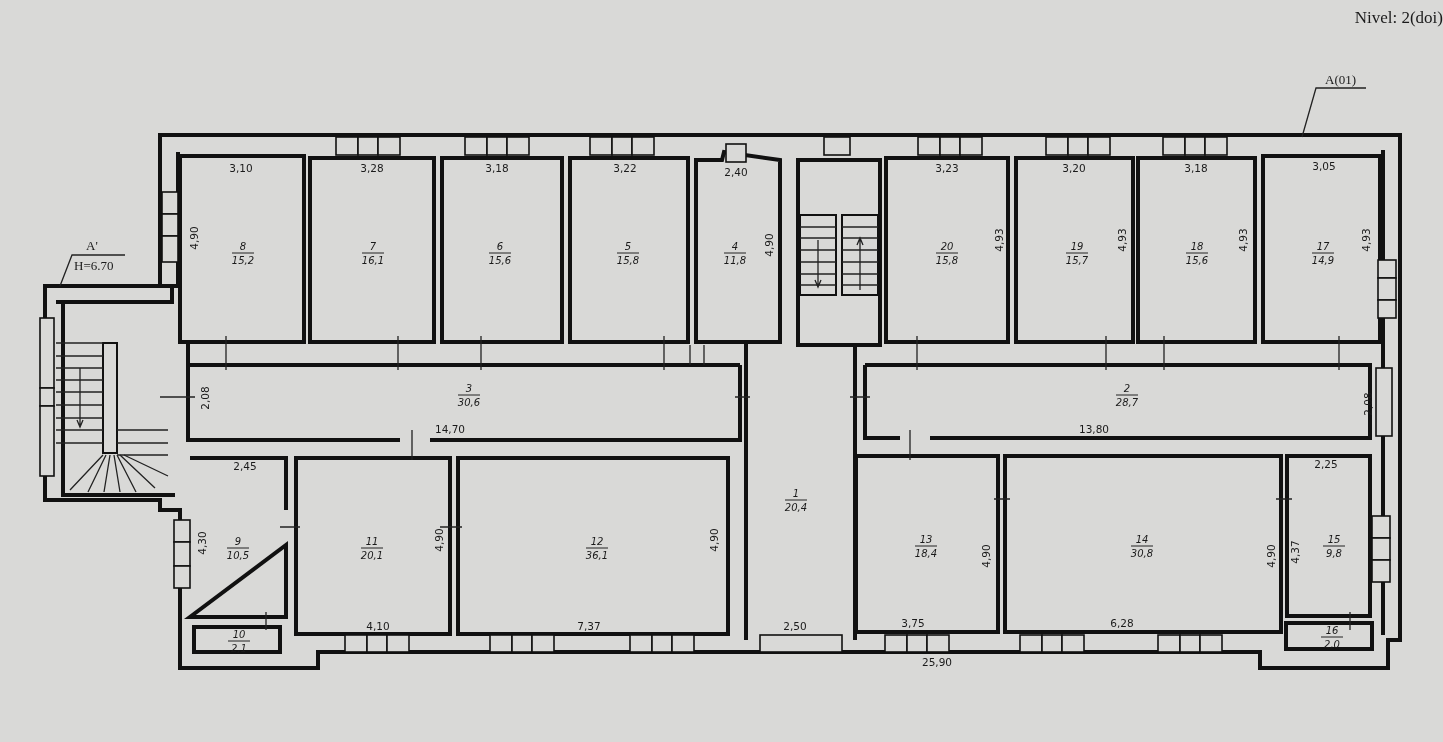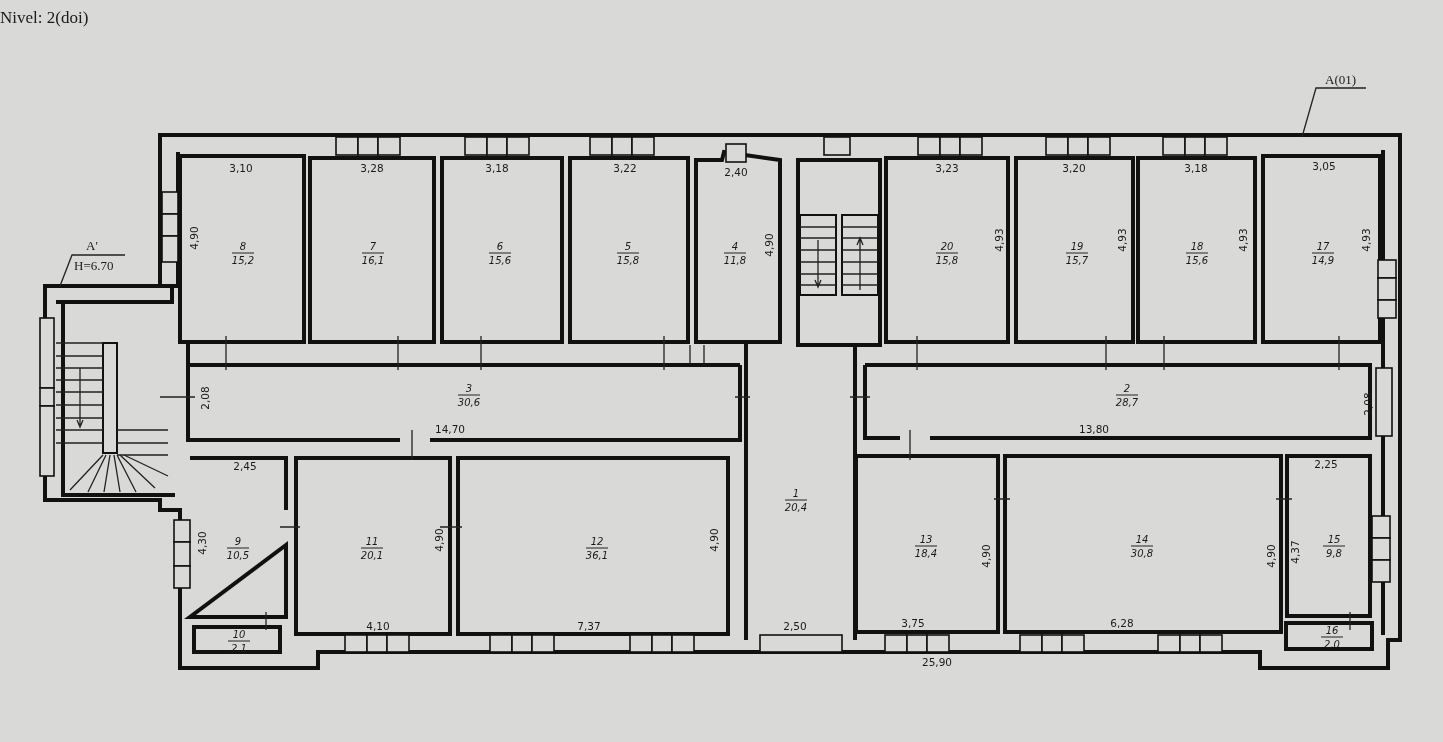--- a/index.html
+++ b/index.html
@@ -1,18 +1,18 @@
 <!DOCTYPE html>
 <html><head>
 <meta charset="utf-8">
 <style>
   html,body{margin:0;padding:0;}
   body{width:1443px;height:742px;background:#d9d9d7;overflow:hidden;position:relative;font-family:"DejaVu Sans",sans-serif;}
   #plan{position:absolute;left:0;top:0;width:1443px;height:742px;}
-  .title{position:absolute;left:0;width:1443px;top:8px;text-align:left;font-family:"Liberation Serif",serif;font-size:17px;color:#1a1a1a;}
+  .title{position:absolute;left:0;width:1443px;top:8px;text-align:right;font-family:"Liberation Serif",serif;font-size:17px;color:#1a1a1a;}
   .wall{fill:none;stroke:#111;stroke-width:4;}
   .wall-thin{fill:none;stroke:#111;stroke-width:2;}
   .thin{stroke:#222;stroke-width:1.3;fill:none;}
   .win{fill:#d9d9d7;stroke:#111;stroke-width:1.6;}
   .roomnum{font-family:"DejaVu Sans",sans-serif;font-style:italic;font-size:10px;fill:#1a1a1a;text-anchor:middle;}
   .dim{font-family:"DejaVu Sans",sans-serif;font-size:10.5px;fill:#1a1a1a;text-anchor:middle;}
   .note{font-family:"Liberation Serif",serif;font-size:13px;fill:#1a1a1a;}
 </style>
 </head>
 <body>

